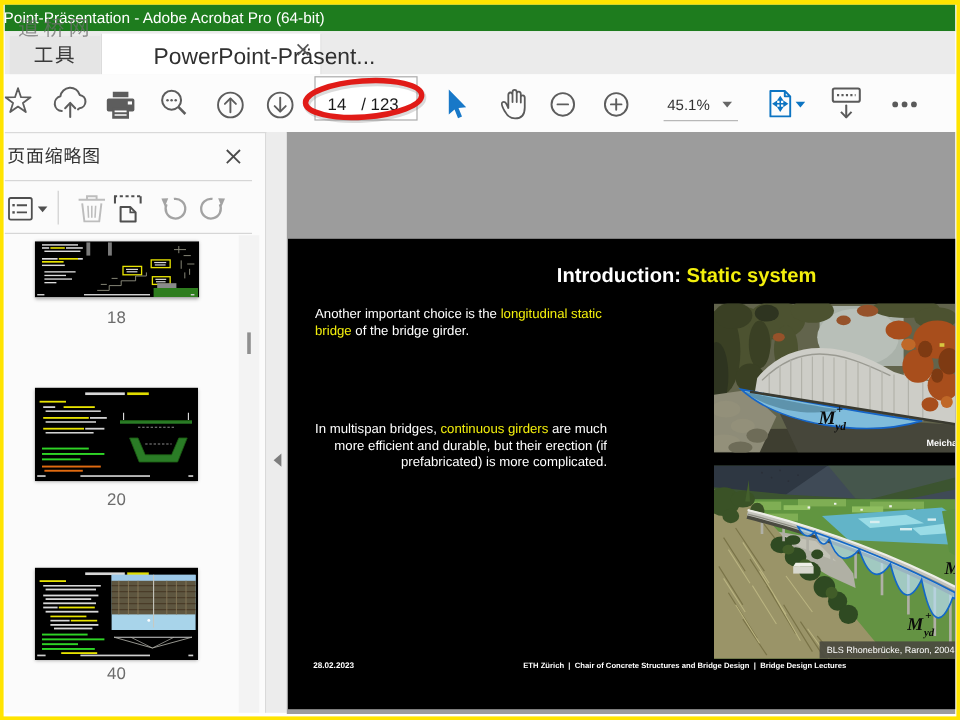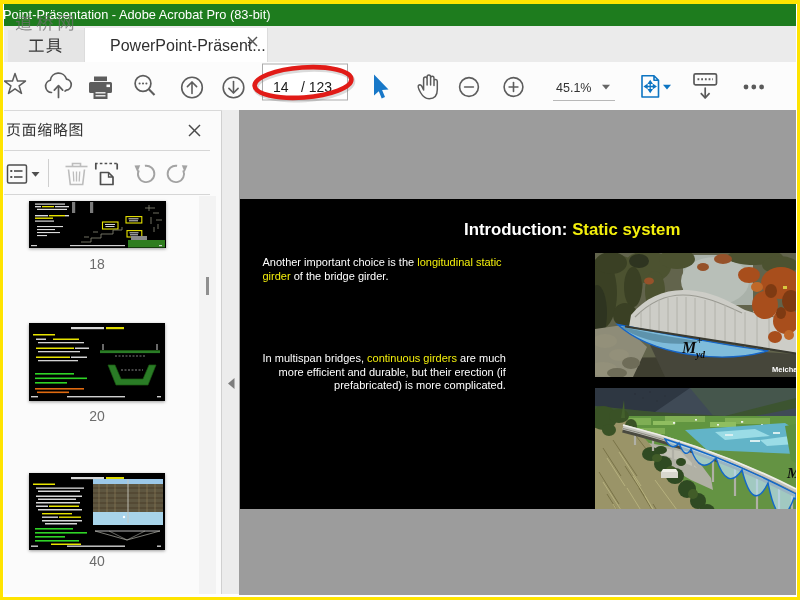--- a/index.html
+++ b/index.html
@@ -8,48 +8,48 @@
   .abs{position:absolute;}
   
   #frame{left:3px;top:4px;width:793.5px;height:593px;background:#fff;}
   
   #titlebar{left:4px;top:4px;width:792px;height:22px;background:#1e7c1e;}
   #titletext{left:3px;top:6.5px;color:#fff;font-size:12.8px;white-space:nowrap;}
   
   #tabrow{left:4px;top:26px;width:792px;height:36px;background:#ebebeb;}
   #tooltab{left:8px;top:30px;width:76px;height:32px;background:#e5e5e5;color:#3a3a3a;font-size:16.5px;text-align:center;line-height:32px;}
   #doctab{left:84px;top:28px;width:182px;height:34px;background:#ffffff;border-left:1px solid #dcdcdc;border-right:1px solid #dcdcdc;}
-  #doctab span.t{position:absolute;left:25px;top:9px;font-size:16px;color:#303030;white-space:nowrap;}
+  #doctab span.t{position:absolute;left:43px;top:9px;font-size:19px;color:#303030;white-space:nowrap;}
   #doctab span.x{position:absolute;right:9px;top:7px;font-size:13px;color:#555;font-weight:bold;}
   
   #toolbar{left:4px;top:62px;width:792px;height:48px;background:#fcfcfc;}
   
   #panel{left:4px;top:110px;width:217px;height:484px;background:#fbfbfb;border-right:1px solid #d0d0d0;}
   .hsep{height:1px;background:#d6d6d6;}
   
   #strip{left:222px;top:110px;width:17px;height:484px;background:#ececec;}
   
   #docarea{left:239px;top:110px;width:557px;height:484.5px;background:#9c9c9c;}
   
-  #slide{left:1px;top:89px;width:556px;height:310px;background:#000;overflow:hidden;}
+  #slide{left:1px;top:89px;width:556px;height:392px;background:#000;overflow:hidden;}
   #slidetitle{left:224px;top:20.5px;font-size:16.8px;font-weight:bold;color:#fff;white-space:nowrap;}
   #slidetitle .y{color:#f3ef0c;}
   .body{left:22.5px;color:#fff;font-size:11px;line-height:13.6px;letter-spacing:0px;}
   .body .y{color:#f3ef0c;}
   
   .sfoot{color:#fff;font-size:6.8px;font-weight:bold;white-space:nowrap;}
   
   .thlabel{color:#6c6c6c;font-size:14px;text-align:center;width:40px;}
   .th{box-shadow:0 1px 3px rgba(0,0,0,0.38);}
 </style>
 </head>
 <body>
 <div class="abs" id="frame"></div>
 <div class="abs" id="titlebar"></div>
-<div class="abs" id="titletext">Point-Präsentation - Adobe Acrobat Pro (83-bit)</div>
+<div class="abs" id="titletext">Point-Präsentation - Adobe Acrobat Pro (64-bit)</div>
 <svg class="abs" id="wm2" style="left:15px;top:14px;z-index:60;" width="68" height="19" viewBox="0 0 68 19">
     <g fill="#6e6e6e" opacity="0.72">
       <path transform="translate(0.0,15.4) scale(0.1750)" d="M6.4 -76.5C11.700000000000001 -71.4 18.0 -64.2 20.700000000000003 -59.6L26.900000000000002 -63.800000000000004C23.900000000000002 -68.4 17.5 -75.3 12.200000000000001 -80.10000000000001ZM45.5 -36.800000000000004H79.0V-28.400000000000002H45.5ZM45.5 -23.1H79.0V-14.700000000000001H45.5ZM45.5 -50.400000000000006H79.0V-42.1H45.5ZM38.400000000000006 -56.1V-8.9H86.30000000000001V-56.1H62.400000000000006C63.5 -58.6 64.7 -61.6 65.9 -64.5H94.7V-70.8H76.0C78.4 -74.10000000000001 80.9 -78.10000000000001 83.30000000000001 -81.80000000000001L75.9 -84.0C74.3 -80.10000000000001 71.10000000000001 -74.7 68.4 -70.8H49.7L54.900000000000006 -73.2C53.7 -76.3 50.5 -81.10000000000001 47.6 -84.4L41.400000000000006 -81.7C44.0 -78.4 46.800000000000004 -73.9 48.1 -70.8H31.1V-64.5H57.6C57.0 -61.800000000000004 56.1 -58.7 55.300000000000004 -56.1ZM26.200000000000003 -48.300000000000004H5.1000000000000005V-41.300000000000004H19.0V-10.200000000000001C14.5 -8.6 9.4 -4.4 4.2 0.7000000000000001L8.9 6.800000000000001C14.0 0.6000000000000001 19.1 -4.7 22.700000000000003 -4.7C25.0 -4.7 28.1 -1.7000000000000002 32.4 0.7000000000000001C39.300000000000004 4.6000000000000005 47.900000000000006 5.7 59.7 5.7C69.3 5.7 86.9 5.1000000000000005 94.10000000000001 4.6000000000000005C94.2 2.5 95.4 -0.9 96.2 -2.7C86.5 -1.7000000000000002 71.60000000000001 -1.0 59.900000000000006 -1.0C49.0 -1.0 40.400000000000006 -1.7000000000000002 34.0 -5.2C30.5 -7.2 28.200000000000003 -9.0 26.200000000000003 -10.0Z"></path>
       <path transform="translate(21.1,15.4) scale(0.1750)" d="M52.1 -33.5V-25.8C52.1 -16.8 49.7 -5.2 36.6 3.4000000000000004C38.1 4.4 41.0 7.0 42.0 8.5C55.900000000000006 -0.9 59.300000000000004 -14.9 59.300000000000004 -25.6V-33.5ZM75.7 -33.300000000000004V7.6000000000000005H83.2V-33.300000000000004ZM40.1 -58.0V-51.2H54.7C50.5 -43.300000000000004 44.6 -37.0 36.800000000000004 -32.5C38.300000000000004 -31.1 40.6 -27.900000000000002 41.5 -26.5C51.0 -32.5 57.800000000000004 -40.7 62.6 -51.2H72.7C77.2 -42.0 84.80000000000001 -32.300000000000004 91.9 -27.200000000000003C93.10000000000001 -28.900000000000002 95.4 -31.400000000000002 97.0 -32.7C90.9 -36.5 84.30000000000001 -43.800000000000004 79.9 -51.2H95.60000000000001V-58.0H65.2C66.7 -62.400000000000006 67.9 -67.2 68.9 -72.4C77.0 -73.4 84.7 -74.7 90.80000000000001 -76.3L86.2 -82.60000000000001C76.0 -79.60000000000001 58.0 -77.60000000000001 43.0 -76.5C43.800000000000004 -74.8 44.800000000000004 -72.10000000000001 45.0 -70.3C50.2 -70.60000000000001 55.800000000000004 -71.0 61.400000000000006 -71.5C60.5 -66.7 59.300000000000004 -62.1 57.7 -58.0ZM19.3 -84.0V-64.7H5.0V-57.7H18.6C15.5 -44.0 9.3 -28.1 3.0 -19.700000000000003C4.4 -17.900000000000002 6.2 -14.600000000000001 7.0 -12.4C11.600000000000001 -19.1 16.0 -29.8 19.3 -41.0V7.9H26.1V-45.0C28.8 -40.2 31.8 -34.4 33.1 -31.400000000000002L37.7 -36.800000000000004C36.1 -39.7 28.6 -51.0 26.1 -54.1V-57.7H37.9V-64.7H26.1V-84.0Z"></path>
       <path transform="translate(42.2,15.4) scale(0.1750)" d="M19.400000000000002 -53.6C23.900000000000002 -48.1 28.8 -41.6 33.300000000000004 -35.2C29.5 -24.5 24.200000000000003 -15.5 17.2 -8.8C18.8 -7.9 21.8 -5.7 23.0 -4.6000000000000005C29.1 -11.0 34.0 -19.1 37.9 -28.5C41.1 -23.8 43.800000000000004 -19.400000000000002 45.7 -15.700000000000001L50.6 -20.6C48.2 -24.900000000000002 44.7 -30.3 40.7 -36.0C43.5 -44.300000000000004 45.6 -53.400000000000006 47.2 -63.2L40.300000000000004 -64.0C39.2 -56.5 37.7 -49.400000000000006 35.800000000000004 -42.800000000000004C31.900000000000002 -48.0 27.900000000000002 -53.2 24.0 -57.800000000000004ZM48.300000000000004 -53.5C52.900000000000006 -48.0 57.7 -41.5 62.0 -35.0C58.0 -24.0 52.6 -14.8 45.2 -8.0C46.900000000000006 -7.1000000000000005 49.800000000000004 -4.9 51.1 -3.8000000000000003C57.5 -10.3 62.5 -18.400000000000002 66.4 -28.0C69.9 -22.400000000000002 72.8 -17.1 74.7 -12.700000000000001L79.9 -17.1C77.60000000000001 -22.400000000000002 73.8 -29.0 69.3 -35.800000000000004C72.0 -44.0 74.0 -53.1 75.5 -63.0L68.7 -63.800000000000004C67.60000000000001 -56.400000000000006 66.2 -49.400000000000006 64.4 -42.800000000000004C60.800000000000004 -47.900000000000006 57.0 -52.900000000000006 53.2 -57.400000000000006ZM8.8 -78.0V7.800000000000001H16.400000000000002V-70.8H84.0V-2.0C84.0 -0.2 83.30000000000001 0.30000000000000004 81.4 0.4C79.5 0.5 72.9 0.6000000000000001 66.3 0.30000000000000004C67.4 2.3000000000000003 68.7 5.7 69.2 7.7C78.2 7.800000000000001 83.7 7.6000000000000005 86.9 6.4C90.2 5.2 91.5 2.8000000000000003 91.5 -2.0V-78.0Z"></path>
     </g>
   </svg>
 <div class="abs" id="tabrow"></div>
 <div class="abs" id="tooltab"></div>
 <svg class="abs" style="left:28px;top:37px;" width="38" height="19" viewBox="0 0 38 19">
@@ -391,21 +391,21 @@
   <g fill="#cfcfcf">
     <rect x="38" y="72.5" width="58" height="1.4"></rect>
     <rect x="2" y="72.5" width="7" height="1.4"></rect>
     <rect x="128" y="72.5" width="4" height="1.4"></rect>
   </g>
 </svg>
 <div class="abs thlabel" style="left:77px;top:553px;">40</div>
 <div class="abs" id="docarea">
   <div class="abs" id="slide">
     <div class="abs" id="slidetitle">Introduction: <span class="y">Static system</span></div>
-    <div class="abs body" style="top:57px;">Another important choice is the <span class="y">longitudinal static</span><br><span class="y">girder</span> of the bridge girder.</div>
+    <div class="abs body" style="top:57px;">Another important choice is the <span class="y">longitudinal static</span><br><span class="y">bridge</span> of the bridge girder.</div>
     <div class="abs body" style="top:153px;text-align:right;">In multispan bridges, <span class="y">continuous girders</span> are much<br>more efficient and durable, but their erection (if<br>prefabricated) is more complicated.</div>
 
     <svg class="abs" style="left:355px;top:54px;" width="201" height="124" viewBox="0 0 201 124">
       <rect width="201" height="124" fill="#62644c"></rect>
 
       <rect x="88" y="2" width="70" height="50" fill="#aab2aa"></rect>
       <ellipse cx="120" cy="28" rx="34" ry="24" fill="#b8bfb8"></ellipse>
       <ellipse cx="100" cy="50" rx="20" ry="12" fill="#b0b8b0"></ellipse>
 
       <g fill="#4c5230">

